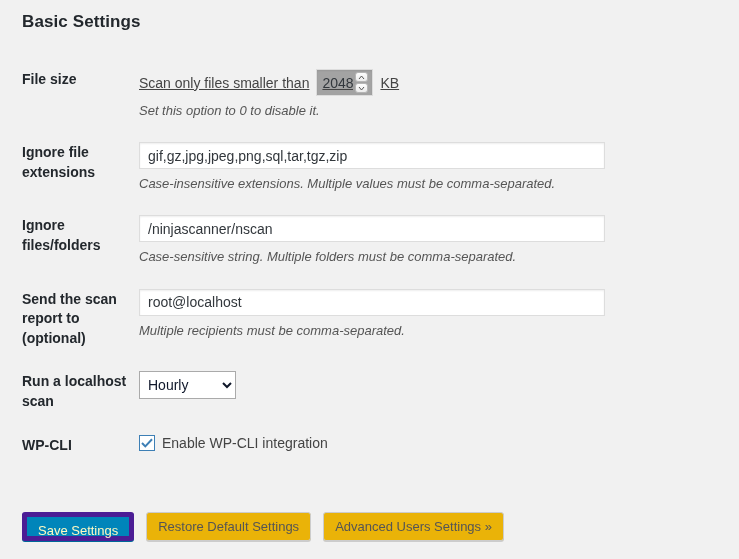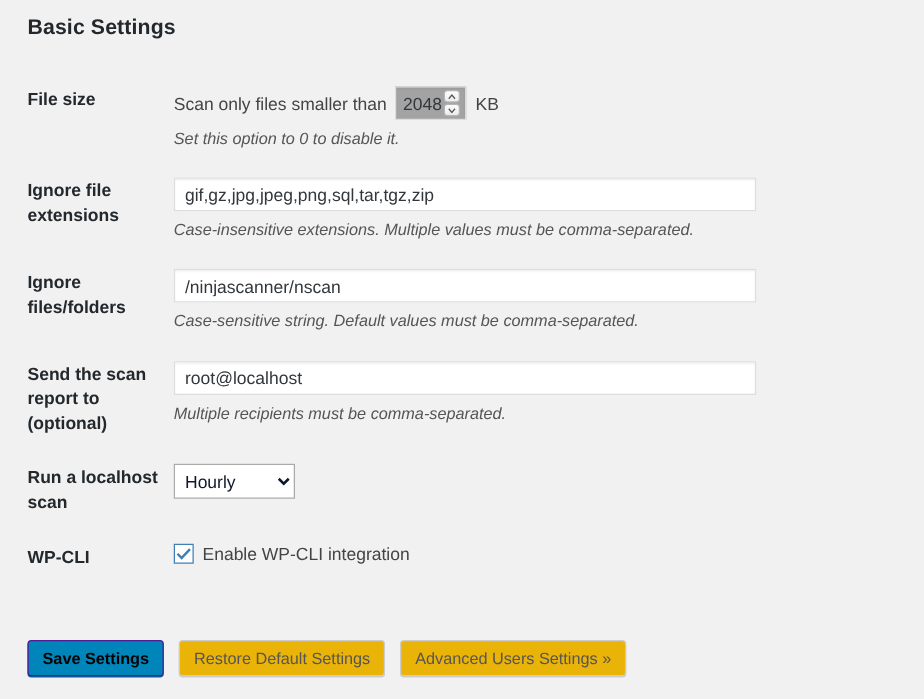--- a/index.html
+++ b/index.html
@@ -51,20 +51,21 @@
   }
   .form-table td {
     padding: 11px 10px 11px 0;
     box-sizing: border-box;
   }
   .inline-row {
     display: flex;
     align-items: center;
     gap: 7px;
     white-space: nowrap;
+    text-decoration: underline;
   }
   .inline-label {
     font-size: 14px;
     color: #444;
   }
   .desc {
     display: block;
     margin-top: 6px;
     font-style: italic;
     font-size: 13px;
@@ -175,24 +176,23 @@
     height: 29px;
     padding: 0 11px;
     border-radius: 3px;
     box-sizing: border-box;
     cursor: pointer;
     white-space: nowrap;
     line-height: 27px;
   }
   .btn-primary {
     background: #0085ba;
-    border: 1px solid #4c1d95;
-    color: #000000;
+    border: 5px solid #4c1d95;
+    color: #fef9c3;
     box-shadow: 0 1px 0 #006799;
-    font-weight: bold;
   }
   .btn-secondary {
     background: #eab308;
     border: 1px solid #ccc;
     color: #555;
     box-shadow: 0 1px 0 #ccc;
   }
 </style>
 </head>
 <body>
@@ -235,21 +235,21 @@
         <td>
           <input type="text" class="wide-text" value="gif,gz,jpg,jpeg,png,sql,tar,tgz,zip" style="">
           <span class="desc">Case-insensitive extensions. Multiple values must be comma-separated.</span>
         </td>
       </tr>
 
       <tr>
         <th>Ignore files/folders</th>
         <td>
           <input type="text" class="wide-text" value="/ninjascanner/nscan" style="">
-          <span class="desc">Case-sensitive string. Default values must be comma-separated.</span>
+          <span class="desc">Case-sensitive string. Multiple folders must be comma-separated.</span>
         </td>
       </tr>
 
       <tr>
         <th>Send the scan report to (optional)</th>
         <td>
           <input type="text" class="wide-text" value="root@localhost" style="">
           <span class="desc">Multiple recipients must be comma-separated.</span>
         </td>
       </tr>

